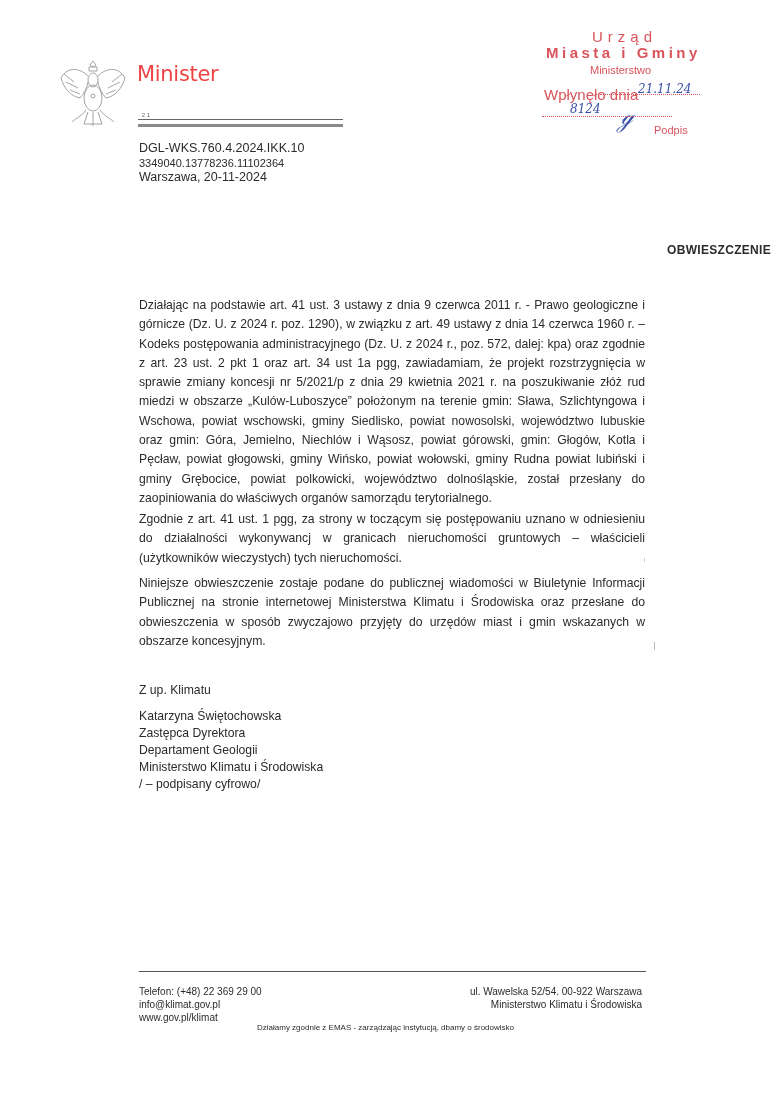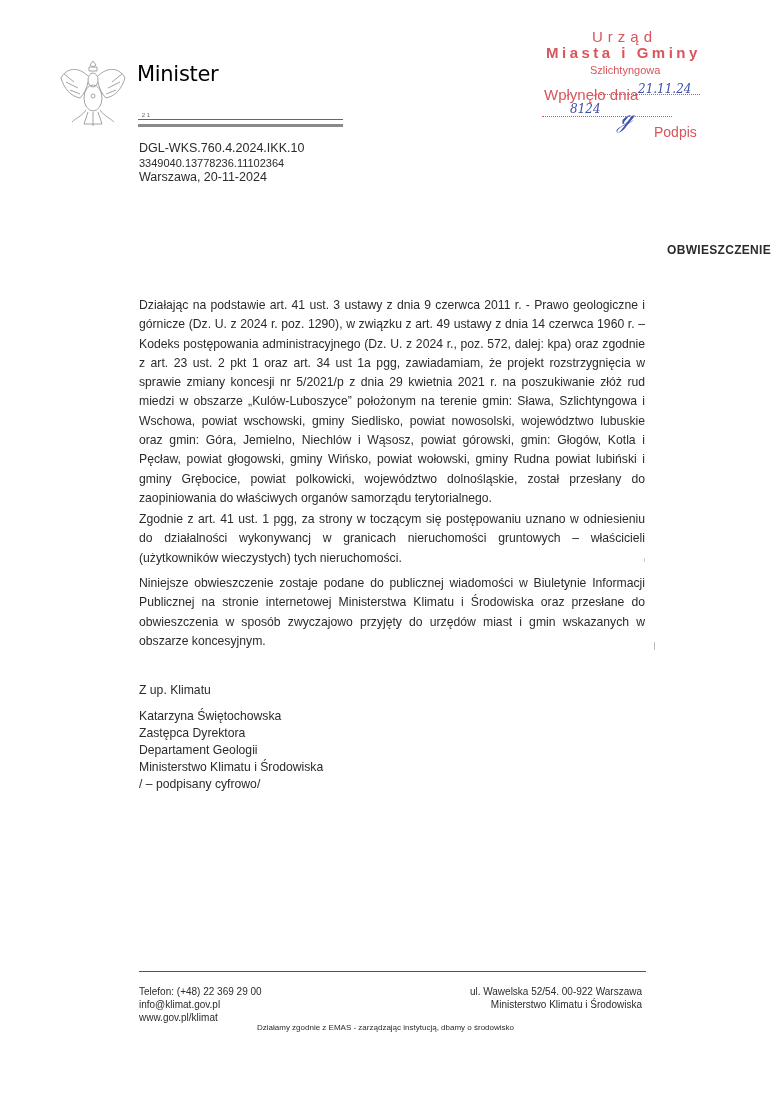--- a/index.html
+++ b/index.html
@@ -1,35 +1,35 @@
 <!DOCTYPE html>
 <html><head>
 <meta charset="utf-8">
 <style>
   html, body { margin:0; padding:0; background:#ffffff; }
   body { width:771px; height:1099px; position:relative; overflow:hidden;
          font-family:"Liberation Sans", sans-serif; color:#2b2b2b; }
   .abs { position:absolute; }
   #logo-emblem { left:58px; top:58px; width:70px; height:74px; }
-  #ministry-name { left:137px; top:62px; font-size:21px; line-height:25px; color:#000000; font-family:"DejaVu Sans", sans-serif; letter-spacing:-0.3px; }
+  #ministry-name { left:137px; top:62px; font-size:21px; line-height:25px; color:#ef4444; font-family:"DejaVu Sans", sans-serif; letter-spacing:-0.3px; }
   #header-rule-1 { left:138px; top:119px; width:205px; height:1px; background:#666; }
   #header-rule-2 { left:138px; top:124px; width:205px; height:3px; background:#8a8a8a; }
   #header-mark { left:138px; top:112px; font-size:6px; color:#666; }
 
   #stamp { left:530px; top:24px; width:190px; height:115px; color:#d9545b; }
   #stamp .s1 { position:absolute; left:62px; top:4px; font-size:15px; letter-spacing:5px; }
   #stamp .s2 { position:absolute; left:16px; top:20px; font-size:15px; letter-spacing:3.5px; font-weight:bold; }
   #stamp .s3 { position:absolute; left:60px; top:40px; font-size:11px; }
   #stamp .s4 { position:absolute; left:14px; top:62px; font-size:15px; }
   #stamp .dots1 { position:absolute; left:70px; top:70px; width:100px; border-bottom:1px dotted #d9545b; }
   #stamp .hand1 { position:absolute; left:108px; top:58px; font-size:12px; color:#3b50a8; font-style:italic; font-family:"DejaVu Serif", serif; }
   #stamp .hand2 { position:absolute; left:40px; top:78px; font-size:12px; color:#3b50a8; font-style:italic; font-family:"DejaVu Serif", serif; }
   #stamp .hand3 { position:absolute; left:90px; top:76px; font-size:22px; color:#3b50a8; font-style:italic; font-family:"DejaVu Serif", serif; }
   #stamp .dots2 { position:absolute; left:12px; top:92px; width:130px; border-bottom:1px dotted #d9545b; }
-  #stamp .s5 { position:absolute; left:124px; top:100px; font-size:14px; }
+  #stamp .s5 { position:absolute; left:124px; top:100px; font-size:11px; }
 
   #ref-block { left:139px; top:141px; }
   #ref-block .r1 { font-size:12.5px; line-height:15px; }
   #ref-block .r2 { font-size:11px; line-height:14px; }
   #ref-block .r3 { font-size:12.5px; line-height:15px; }
 
   #doc-title { left:0; width:771px; top:243px; text-align:right; font-size:12px; font-weight:bold; letter-spacing:0.3px; }
 
   .para { left:139px; width:506px; font-size:12.2px; line-height:19.3px; text-align:justify; }
   #p1 { top:296px; }
@@ -68,21 +68,21 @@
 <div id="ministry-name" class="abs">
   <div>Minister</div>
 </div>
 <div id="header-mark" class="abs">· 2 1</div>
 <div id="header-rule-1" class="abs"></div>
 <div id="header-rule-2" class="abs"></div>
 
 <div id="stamp" class="abs">
   <div class="s1">Urząd</div>
   <div class="s2">Miasta i Gminy</div>
-  <div class="s3">Szlichtyngowa</div>
+  <div class="s3">Ministerstwo</div>
   <div class="s4">Wpłynęło dnia</div>
   <div class="dots1"></div>
   <div class="hand1">21.11.24</div>
   <div class="hand2">8124</div>
   <div class="hand3">ℊ</div>
   <div class="dots2"></div>
   <div class="s5">Podpis</div>
 </div>
 
 <div id="ref-block" class="abs">

